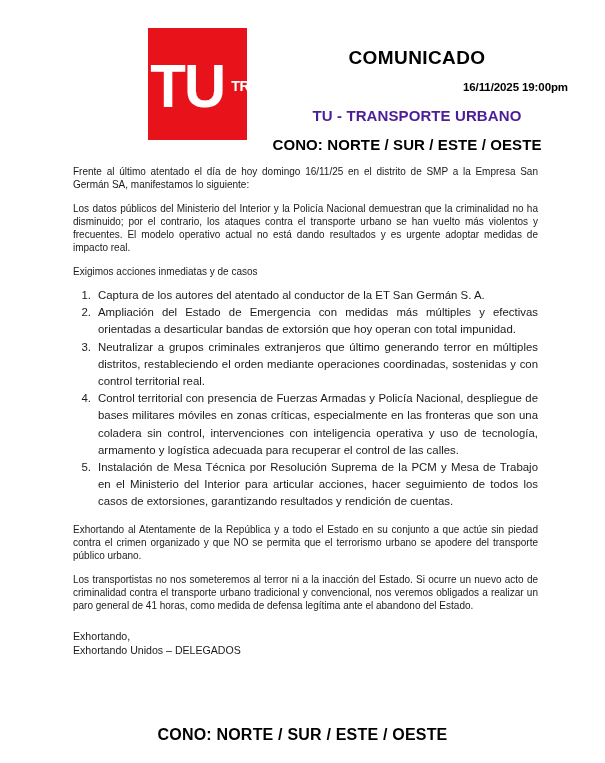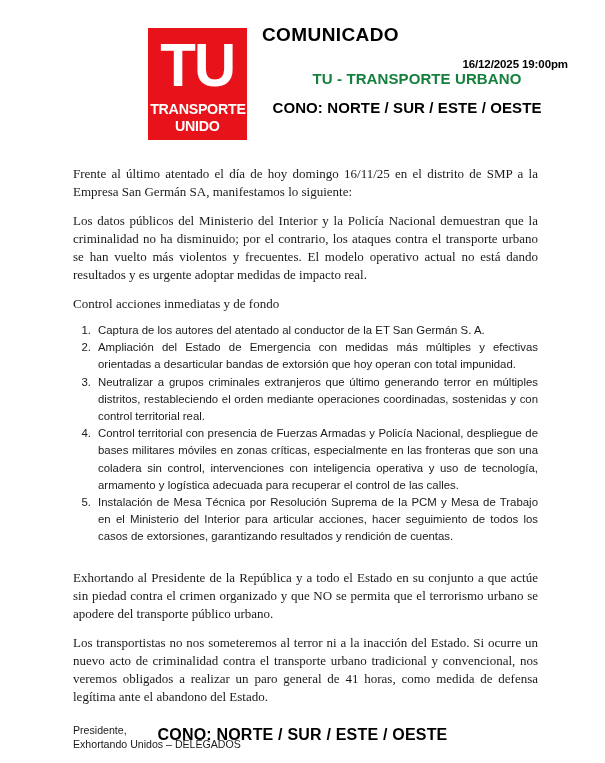--- a/index.html
+++ b/index.html
@@ -24,21 +24,21 @@
   }
 
   .logo-box {
     position: absolute;
     left: 148px;
     top: 28px;
     width: 99px;
     height: 112px;
     background: #e8131a;
     display: flex;
-    flex-direction: column;
+    flex-direction: row;
     align-items: center;
     justify-content: flex-start;
     overflow: hidden;
   }
   .logo-tu {
     color: #ffffff;
     font-family: "Liberation Sans", sans-serif;
     font-weight: bold;
     font-size: 62px;
     line-height: 66px;
@@ -64,40 +64,42 @@
     transform: scaleX(0.92);
   }
 
   .head-right {
     position: absolute;
     left: 262px;
     top: 0;
     width: 310px;
   }
   .comunicado {
+    text-align: center;
     font-size: 19px;
     font-weight: bold;
     letter-spacing: 0.4px;
-    margin-top: 24px;
+    margin-top: 47px;
     color: #000;
   }
   .fecha {
     text-align: right;
     font-size: 11.5px;
     font-weight: bold;
     margin-top: 12px;
     padding-right: 4px;
     color: #000;
     letter-spacing: -0.1px;
   }
   .titulo-emp {
     text-align: center;
     font-size: 15px;
     font-weight: bold;
-    color: #15803d;
+    margin-top: 14px;
+    color: #4c1d95;
     letter-spacing: 0.1px;
   }
   .cono-head {
     text-align: center;
     font-size: 15px;
     font-weight: bold;
     margin-top: 12px;
     color: #000;
     letter-spacing: 0.1px;
     white-space: nowrap;
@@ -105,31 +107,30 @@
   }
 
   
   .body-wrap {
     position: absolute;
     left: 73px;
     top: 165px;
     width: 465px;
   }
   .para {
-    font-size: 13px;
-    line-height: 18px;
+    font-size: 10px;
+    line-height: 13px;
     text-align: justify;
     margin: 0 0 11px 0;
     color: #1a1a1a;
-    font-family: Liberation Serif, serif;
   }
   .para.nogap { margin-bottom: 9px; }
 
   ol.demandas {
-    margin: 0 0 23px 0;
+    margin: 0 0 12px 0;
     padding: 0;
     list-style: none;
     counter-reset: dem;
   }
   ol.demandas > li {
     counter-increment: dem;
     position: relative;
     padding-left: 25px;
     font-size: 11.4px;
     line-height: 17.2px;
@@ -172,47 +173,47 @@
 <div class="header">
 
   <div class="logo-box">
     <div class="logo-tu">TU</div>
     <div class="logo-sub1">TRANSPORTE</div>
     <div class="logo-sub2">UNIDO</div>
   </div>
 
   <div class="head-right">
     <div class="comunicado">COMUNICADO</div>
-    <div class="fecha">16/12/2025 19:00pm</div>
+    <div class="fecha">16/11/2025 19:00pm</div>
     <div class="titulo-emp">TU - TRANSPORTE URBANO</div>
     <div class="cono-head">CONO:  NORTE / SUR / ESTE / OESTE</div>
   </div>
 
 </div>
 
 <div class="body-wrap">
 
   <p class="para">Frente al último atentado el día de hoy domingo 16/11/25 en el distrito de SMP a la Empresa San Germán SA, manifestamos lo siguiente:</p>
 
   <p class="para">Los datos públicos del Ministerio del Interior y la Policía Nacional demuestran que la criminalidad no ha disminuido; por el contrario, los ataques contra el transporte urbano se han vuelto más violentos y frecuentes. El modelo operativo actual no está dando resultados y es urgente adoptar medidas de impacto real.</p>
 
-  <p class="para nogap">Control acciones inmediatas y de fondo</p>
+  <p class="para nogap">Exigimos acciones inmediatas y de casos</p>
 
   <ol class="demandas">
     <li>Captura de los autores del atentado al conductor de la ET San Germán S. A.</li>
     <li>Ampliación del Estado de Emergencia con medidas más múltiples y efectivas orientadas a desarticular bandas de extorsión que hoy operan con total impunidad.</li>
     <li>Neutralizar a grupos criminales extranjeros que último generando terror en múltiples distritos, restableciendo el orden mediante operaciones coordinadas, sostenidas y con control territorial real.</li>
     <li>Control territorial con presencia de Fuerzas Armadas y Policía Nacional, despliegue de bases militares móviles en zonas críticas, especialmente en las fronteras que son una coladera sin control, intervenciones con inteligencia operativa y uso de tecnología, armamento y logística adecuada para recuperar el control de las calles.</li>
     <li>Instalación de Mesa Técnica por Resolución Suprema de la PCM y Mesa de Trabajo en el Ministerio del Interior para articular acciones, hacer seguimiento de todos los casos de extorsiones, garantizando resultados y rendición de cuentas.</li>
   </ol>
 
-  <p class="para">Exhortando al Presidente de la República y a todo el Estado en su conjunto a que actúe sin piedad contra el crimen organizado y que NO se permita que el terrorismo urbano se apodere del transporte público urbano.</p>
+  <p class="para">Exhortando al Atentamente de la República y a todo el Estado en su conjunto a que actúe sin piedad contra el crimen organizado y que NO se permita que el terrorismo urbano se apodere del transporte público urbano.</p>
 
   <p class="para">Los transportistas no nos someteremos al terror ni a la inacción del Estado. Si ocurre un nuevo acto de criminalidad contra el transporte urbano tradicional y convencional, nos veremos obligados a realizar un paro general de 41 horas, como medida de defensa legítima ante el abandono del Estado.</p>
 
   <div class="sign">
-    <div>Presidente,</div>
+    <div>Exhortando,</div>
     <div>Exhortando Unidos – DELEGADOS</div>
   </div>
 
 </div>
 
 <div class="footer-cono">CONO:  NORTE / SUR / ESTE / OESTE</div>
 
 </body></html>

